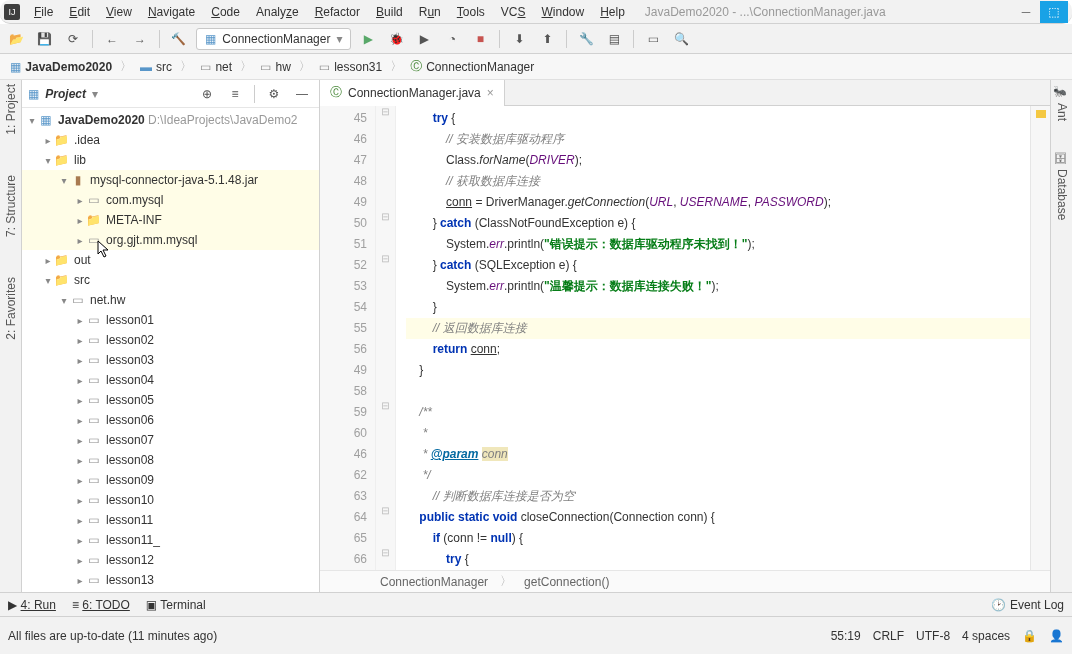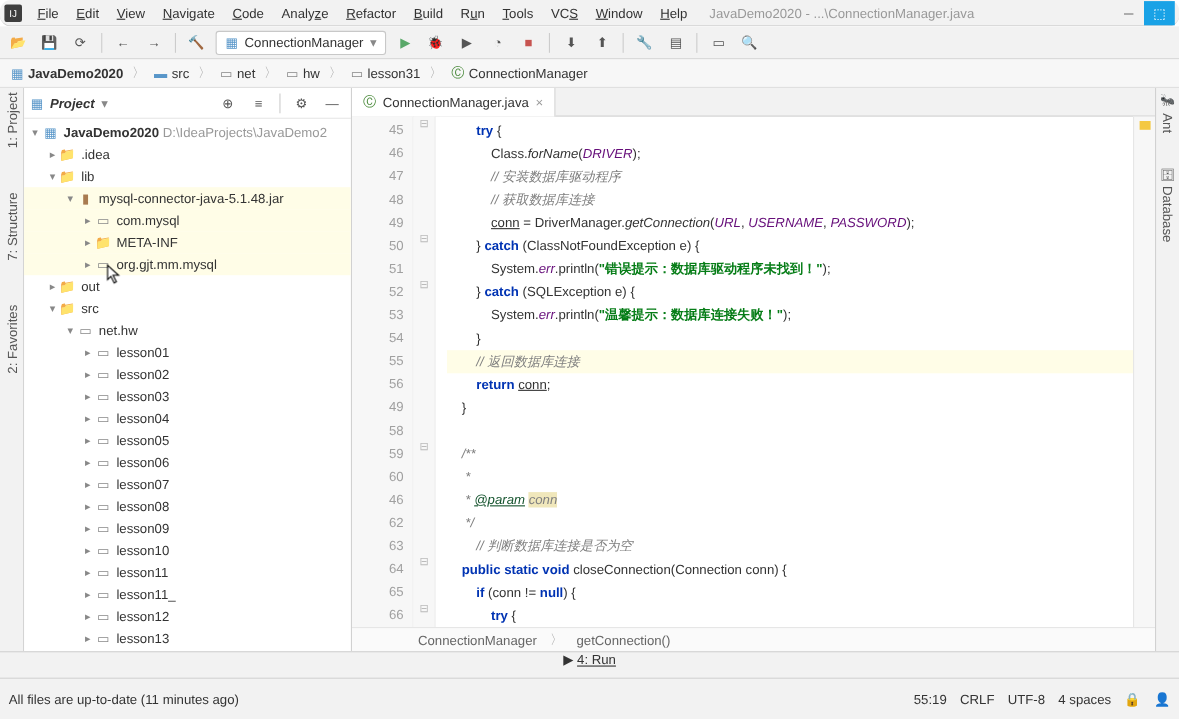--- a/index.html
+++ b/index.html
@@ -42,27 +42,27 @@
 .fold2{width:20px;background:#f7f7f7;border-right:1px solid #eee;}
 .fold2 div{height:21px;text-align:center;color:#bbb;font-size:10px;}
 .code{flex:1;overflow:auto;padding:2px 0 2px 10px;line-height:21px;position:relative;}
 .code .ln{height:21px;white-space:pre;}
 .code .hl{background:#fffde7;}
 .kw{color:#0033b3;font-weight:bold;}
 .cm{color:#808080;font-style:italic;}
 .st{color:#067d17;font-weight:bold;}
 .fn{font-style:italic;}
 .pu{color:#660e7a;font-style:italic;}
-.tag{color:#14532d;font-style:italic;text-decoration:underline;}
+.tag{color:#0369a1;font-style:italic;text-decoration:underline;font-weight:bold;}
 .hlw{background:#f0e7bb;}
 .rgutter{width:20px;background:#f7f7f7;border-left:1px solid #e6e6e6;}
 .rgutter .mark{width:10px;height:8px;background:#f4c842;margin:4px auto;}
 .rightgutter{width:22px;background:#f2f2f2;border-left:1px solid #d1d1d1;display:flex;flex-direction:column;align-items:center;padding-top:6px;gap:30px;}
 .bcrumb{height:22px;border-top:1px solid #e6e6e6;display:flex;align-items:center;padding:0 60px;gap:10px;color:#666;background:#fafafa;}
-.bottombar{height:24px;border-top:1px solid #d1d1d1;background:#f2f2f2;display:flex;align-items:center;padding:0 20px;gap:16px;font-size:11px;flex-direction:column;}
+.bottombar{height:24px;border-top:1px solid #d1d1d1;background:#f2f2f2;display:flex;align-items:center;padding:0 8px;gap:16px;font-size:11px;}
 .bottombar .spacer{flex:1;}
 .status{height:38px;border-top:1px solid #d1d1d1;background:#f2f2f2;display:flex;align-items:center;padding:0 8px;gap:12px;font-size:11px;}
 .status .spacer{flex:1;}
 svg{display:block;}
 .green{color:#59a869;}
 .cursor{position:absolute;left:75px;top:50px;pointer-events:none;}
 </style>
 </head>
 <body>
 
@@ -359,22 +359,22 @@
           <div></div>
           <div></div>
           <div></div>
           <div>⊟</div>
           <div></div>
           <div>⊟</div>
           <div>⊟</div>
         </div>
       <div class="code">
 <div class="ln">        <span class="kw">try</span> {</div>
+<div class="ln">            <span class="cm">// 安装数据库驱动程序</span></div>
 <div class="ln">            Class.<span class="fn">forName</span>(<span class="pu">DRIVER</span>);</div>
-<div class="ln">            <span class="cm">// 安装数据库驱动程序</span></div>
 <div class="ln">            <span class="cm">// 获取数据库连接</span></div>
 <div class="ln">            <span style="text-decoration:underline">conn</span> = DriverManager.<span class="fn">getConnection</span>(<span class="pu">URL</span>, <span class="pu">USERNAME</span>, <span class="pu">PASSWORD</span>);</div>
 <div class="ln">        } <span class="kw">catch</span> (ClassNotFoundException e) {</div>
 <div class="ln">            System.<span class="pu">err</span>.println(<span class="st">"错误提示：数据库驱动程序未找到！"</span>);</div>
 <div class="ln">        } <span class="kw">catch</span> (SQLException e) {</div>
 <div class="ln">            System.<span class="pu">err</span>.println(<span class="st">"温馨提示：数据库连接失败！"</span>);</div>
 <div class="ln">        }</div>
 <div class="ln hl">        <span class="cm">// 返回数据库连接</span></div>
 <div class="ln">        <span class="kw">return</span> <span style="text-decoration:underline">conn</span>;</div>
 <div class="ln">    }</div>

